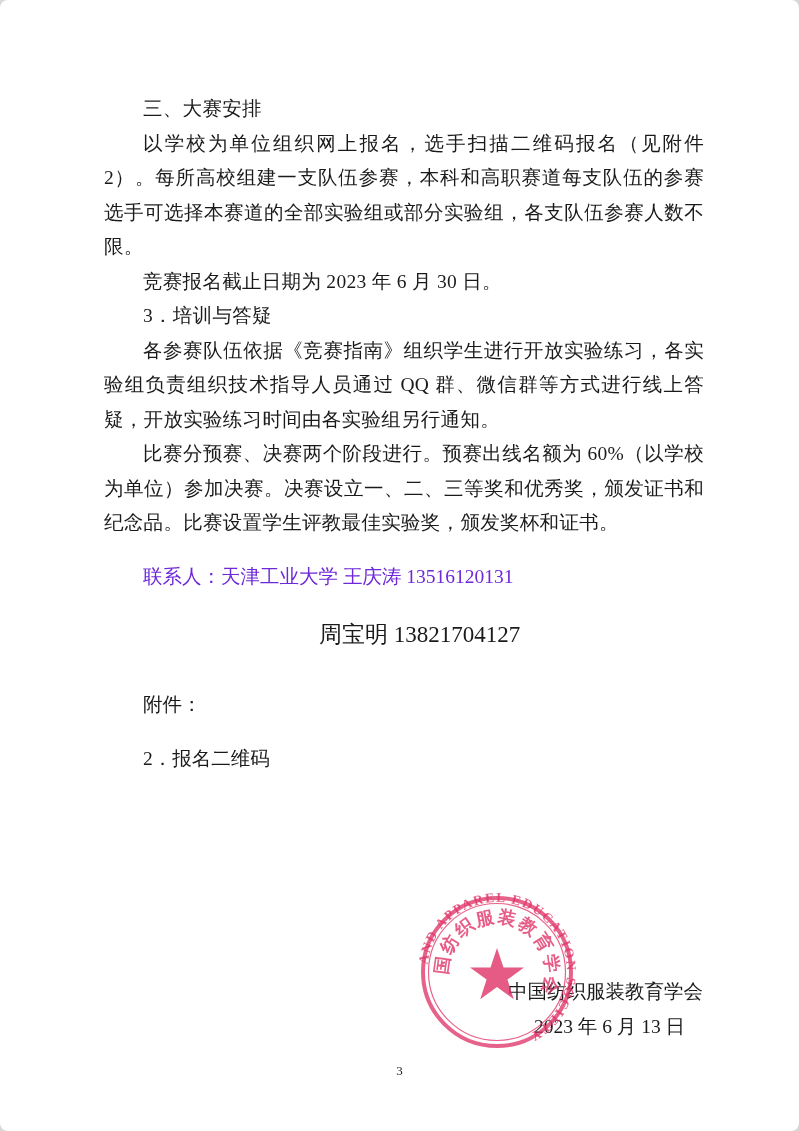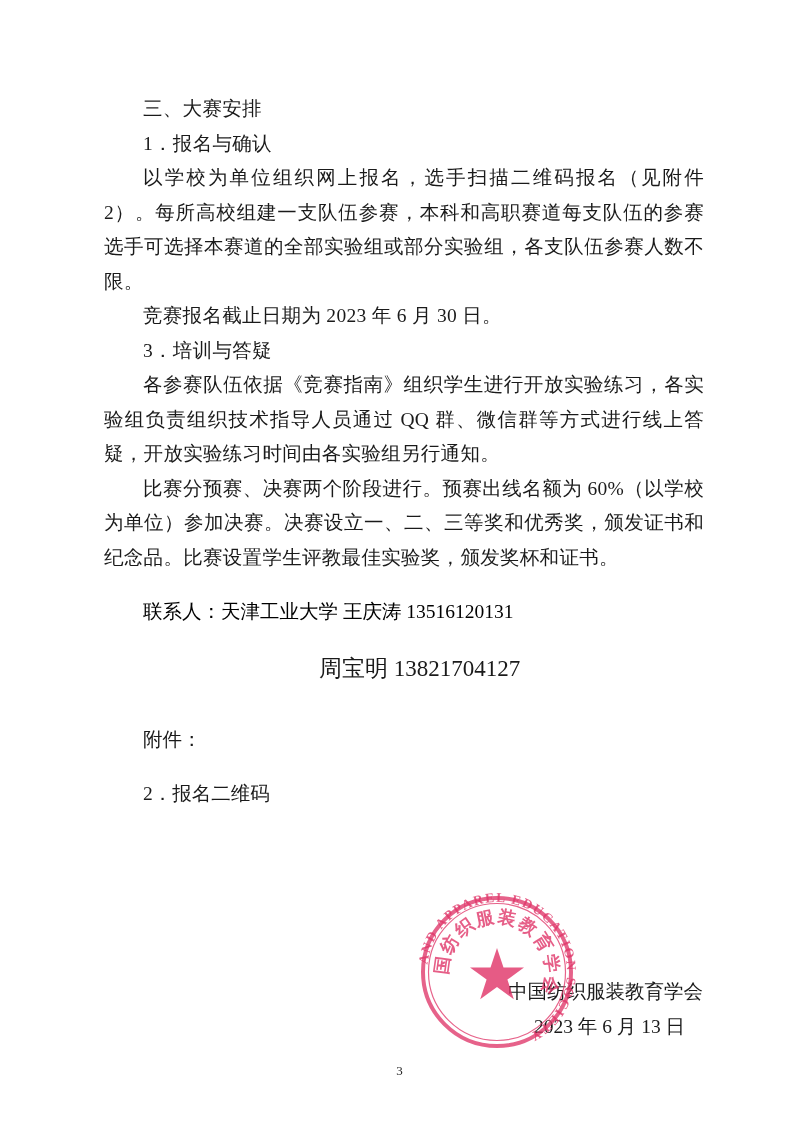--- a/index.html
+++ b/index.html
@@ -11,20 +11,21 @@
     font-family: "Liberation Serif", "DejaVu Serif", serif;
   }
   .page {
     position: relative;
     width: 799px;
     height: 1131px;
     background: #ffffff;
     margin: 0 auto;
     overflow: hidden;
     box-sizing: border-box;
+    border-radius: 8px;
   }
   .content {
     position: absolute;
     left: 104px;
     top: 92px;
     width: 600px;
   }
   .para {
     font-size: 19.5px;
     line-height: 34.5px;
@@ -36,21 +37,21 @@
   }
   .indent2 {
     text-indent: 39px;
   }
   .indent-num {
     text-indent: 39px;
   }
   .contact {
     font-size: 19.5px;
     line-height: 34.5px;
-    color: #000000;
+    color: #6d28d9;
     text-indent: 39px;
   }
   .contact2 {
     font-size: 23px;
     line-height: 34.5px;
     color: #1a1a1a;
     text-indent: 215px;
   }
   .attach-title {
     font-size: 19.5px;
@@ -106,21 +107,20 @@
 </style>
 </head>
 <body>
 
 <div class="page">
 
   <div class="content">
 
     <p class="para indent2">三、大赛安排</p>
 
-    <p class="para indent-num">1．报名与确认</p>
 
     <p class="para indent2">以学校为单位组织网上报名，选手扫描二维码报名（见附件2）。每所高校组建一支队伍参赛，本科和高职赛道每支队伍的参赛选手可选择本赛道的全部实验组或部分实验组，各支队伍参赛人数不限。</p>
 
     <p class="para indent2">竞赛报名截止日期为 2023 年 6 月 30 日。</p>
 
     <p class="para indent-num">3．培训与答疑</p>
 
     <p class="para indent2">各参赛队伍依据《竞赛指南》组织学生进行开放实验练习，各实验组负责组织技术指导人员通过 QQ 群、微信群等方式进行线上答疑，开放实验练习时间由各实验组另行通知。</p>
 
 

